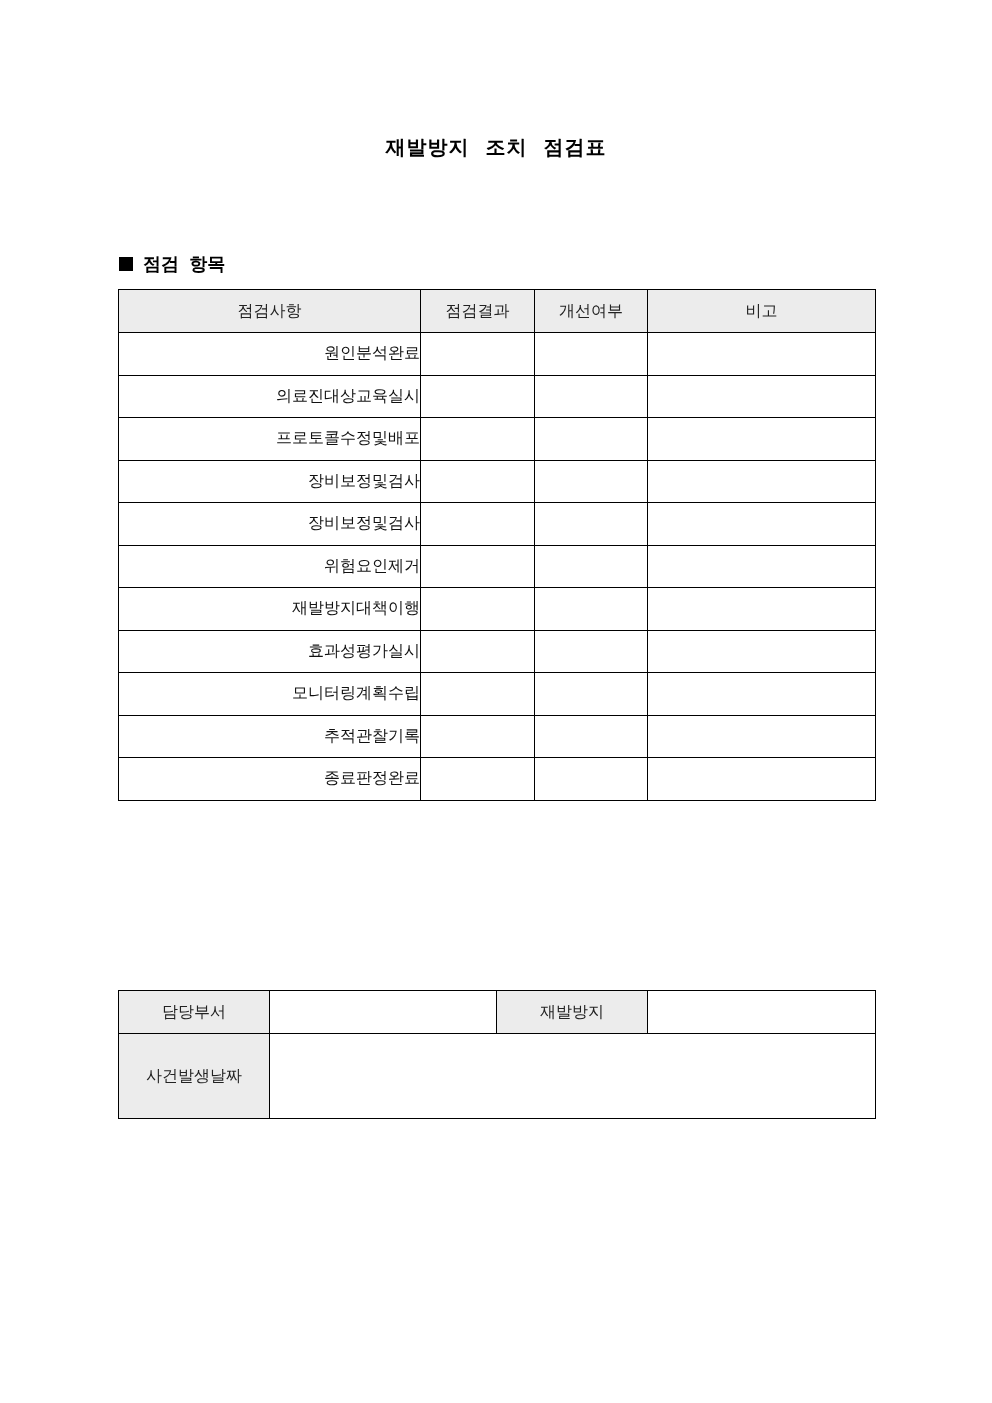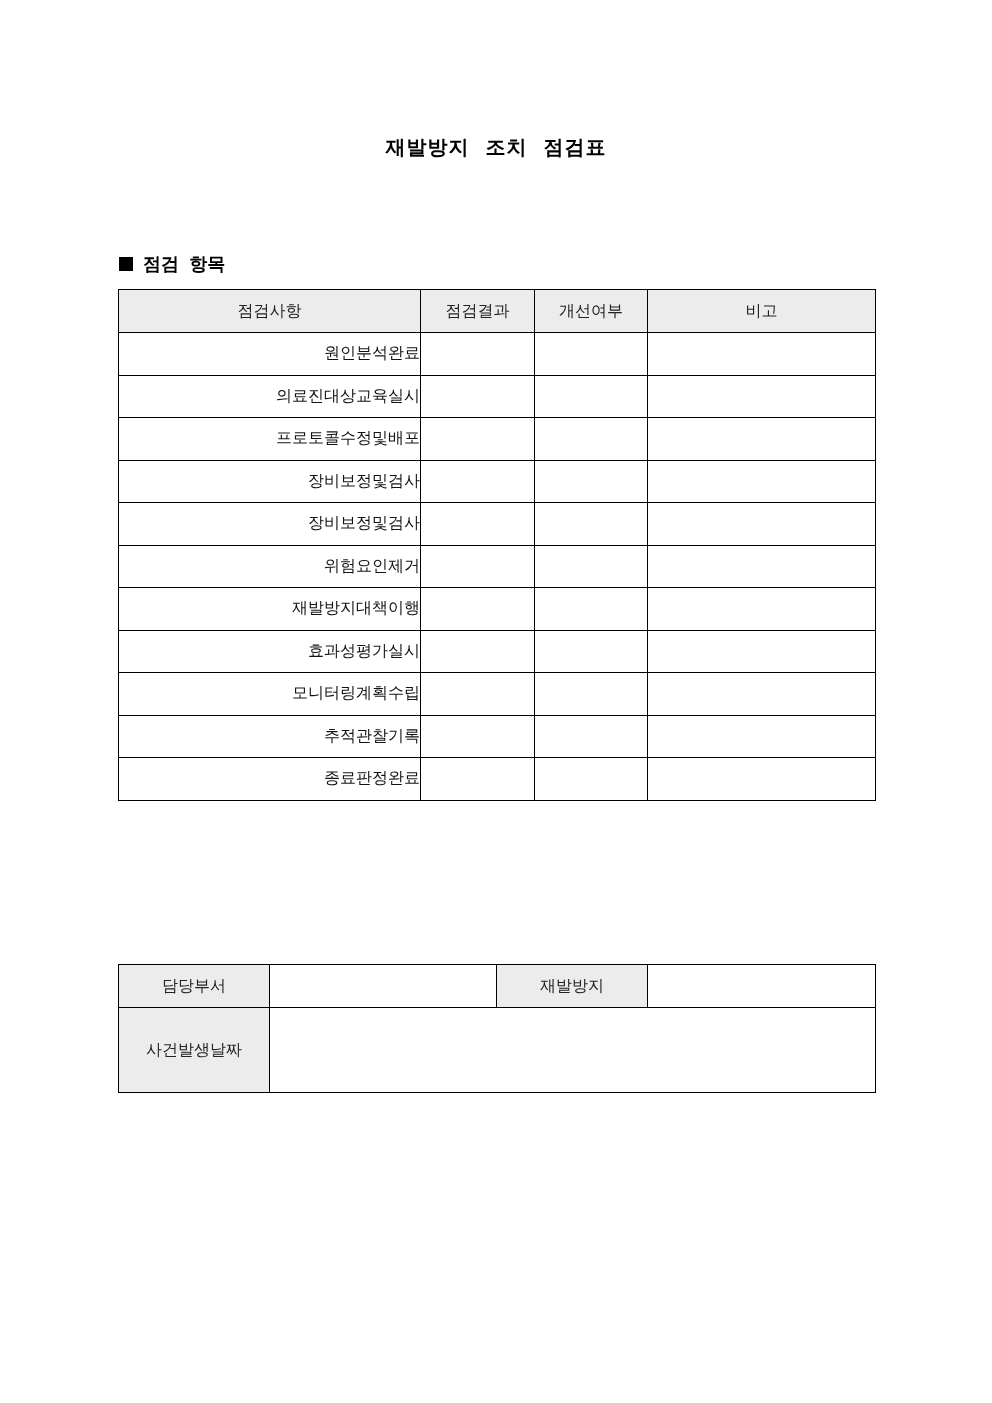--- a/index.html
+++ b/index.html
@@ -68,21 +68,21 @@
       height: 41.5px;
       background: #fff;
     }
     .check-table td.item {
       text-align: right;
       padding-left: 9px;
       color: #111;
       margin-left: 8px;
     }
 
-    .info-table { top: 964px; width: 757px; padding-left: 16px; }
+    .info-table { top: 990px; width: 757px; padding-left: 16px; }
     .info-table td { height: 42px; text-align: center; color: #222; }
     .info-table td.label { background: #ececec; }
     .info-table td.value { background: #fff; }
     .info-table tr.tall td { height: 84px; }
   </style>
 </head>
 <body>
 
 <div class="page-title">재발방지 조치 점검표</div>
 

